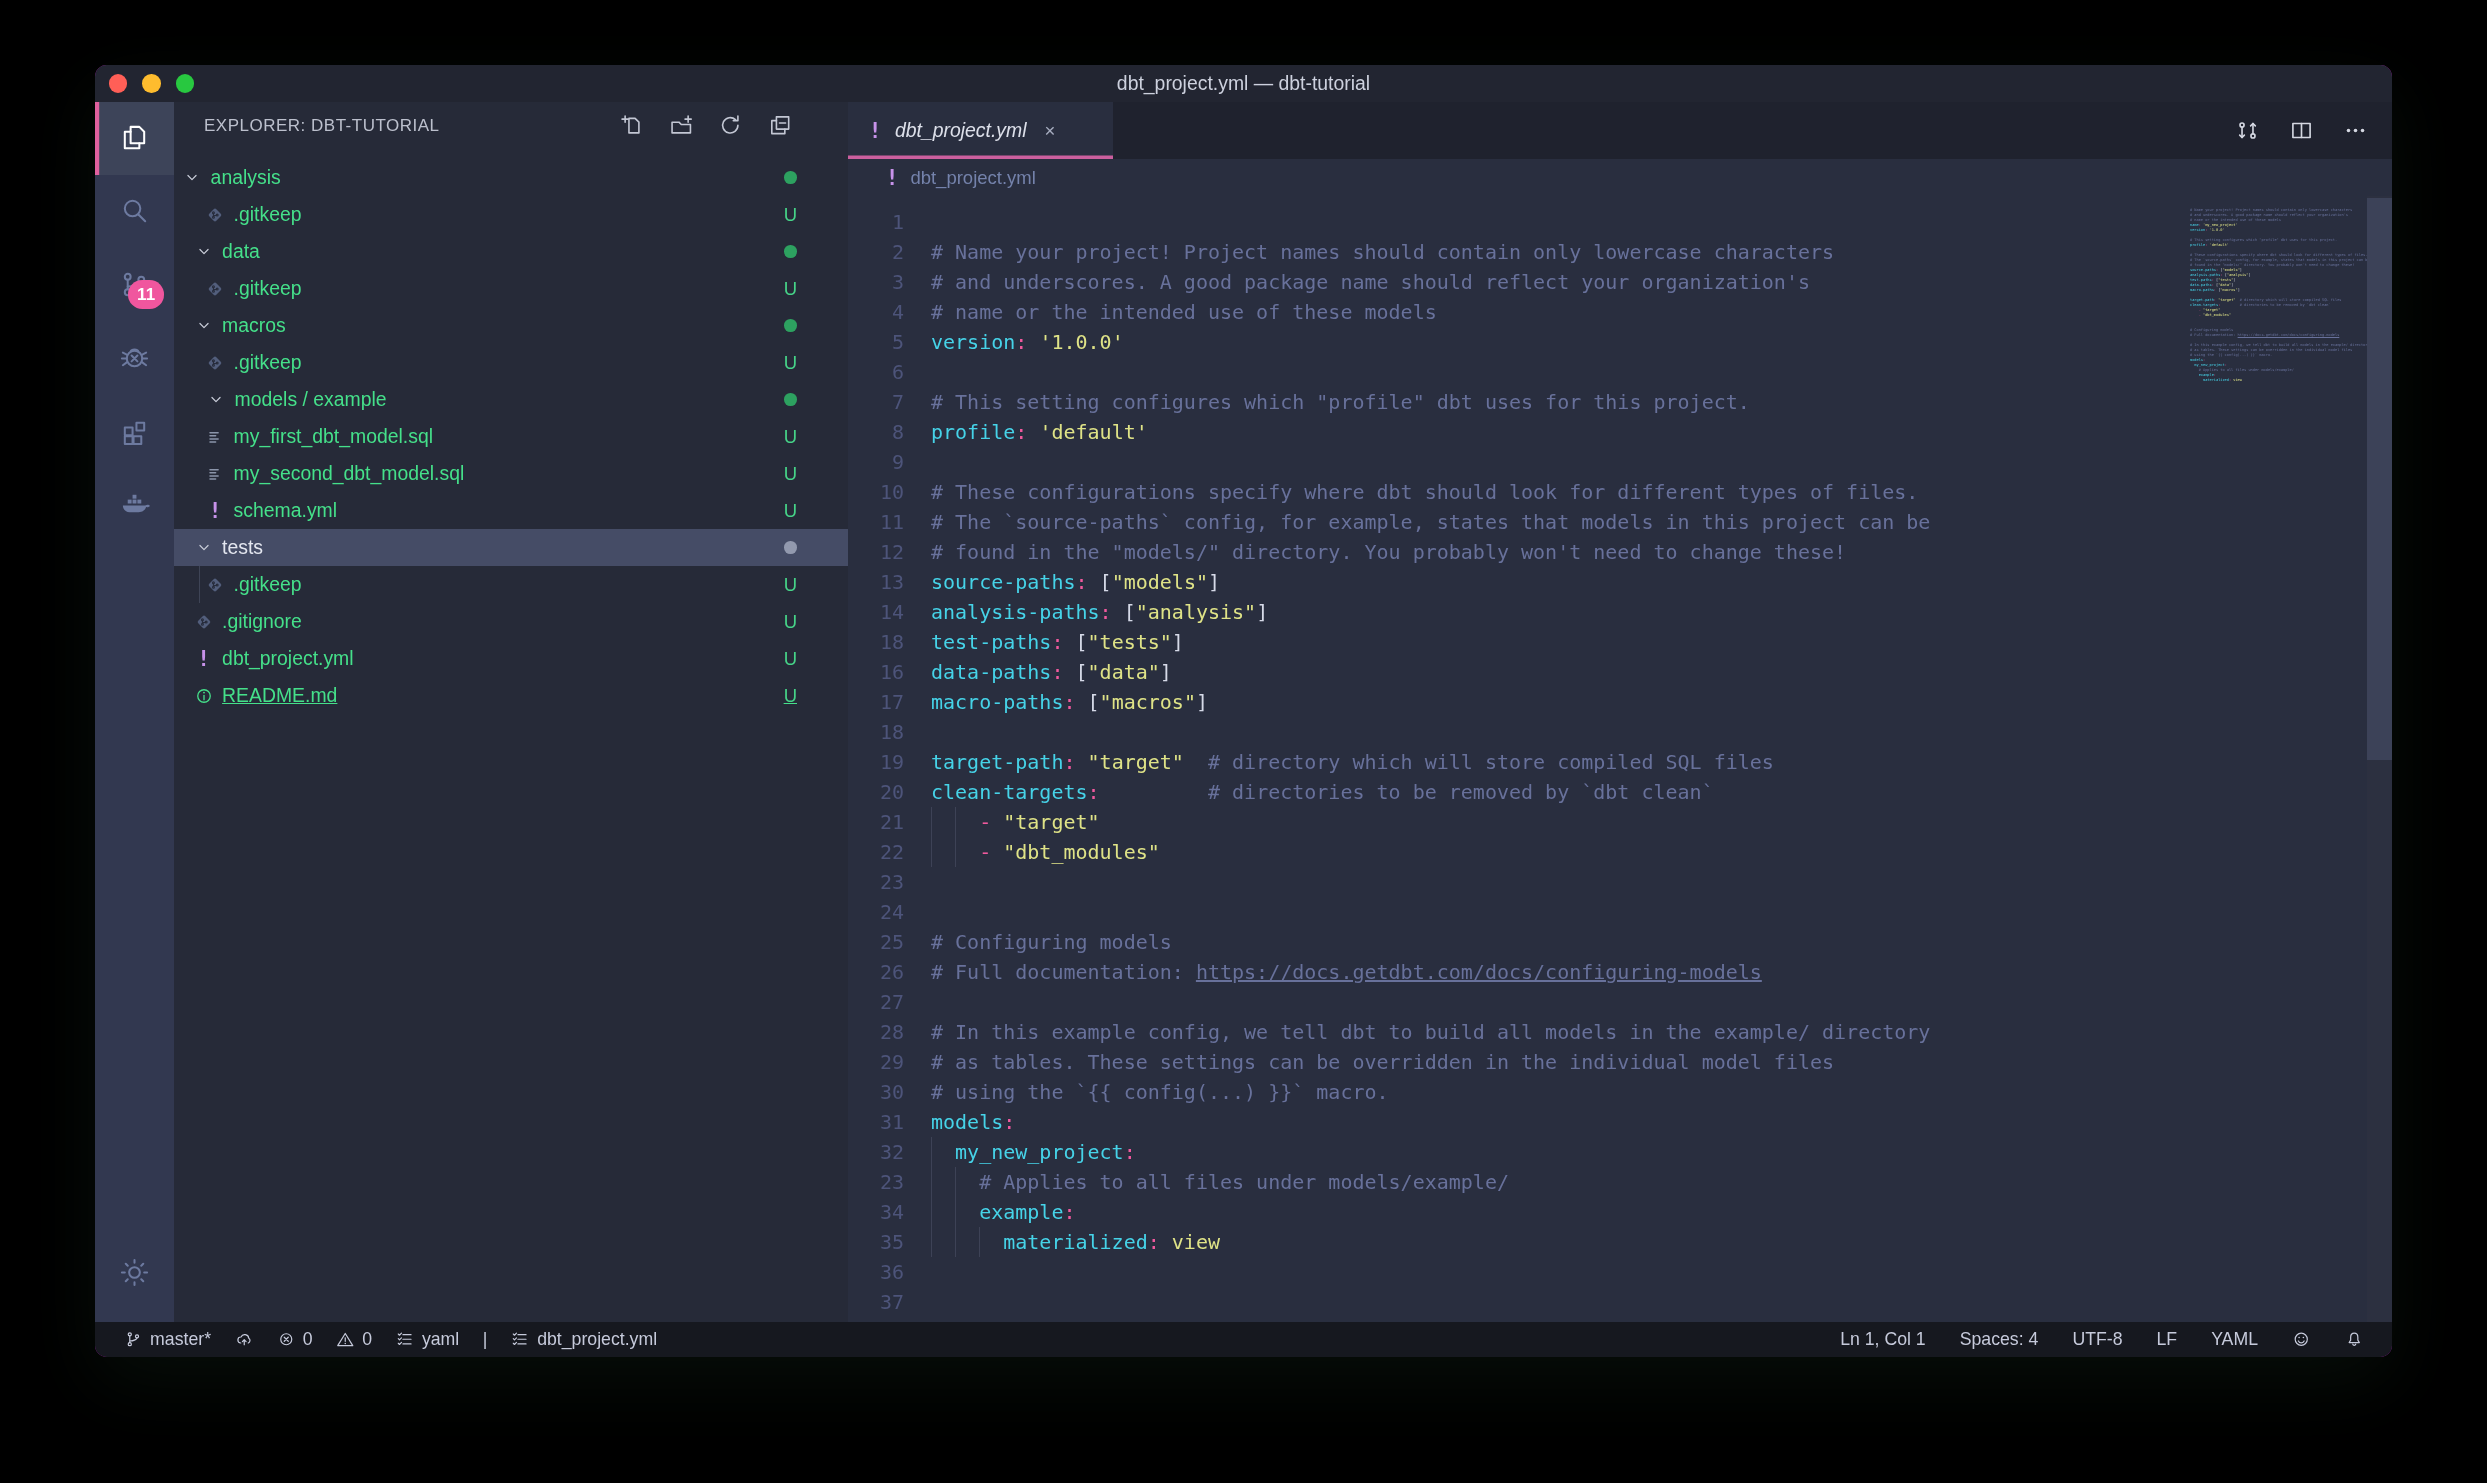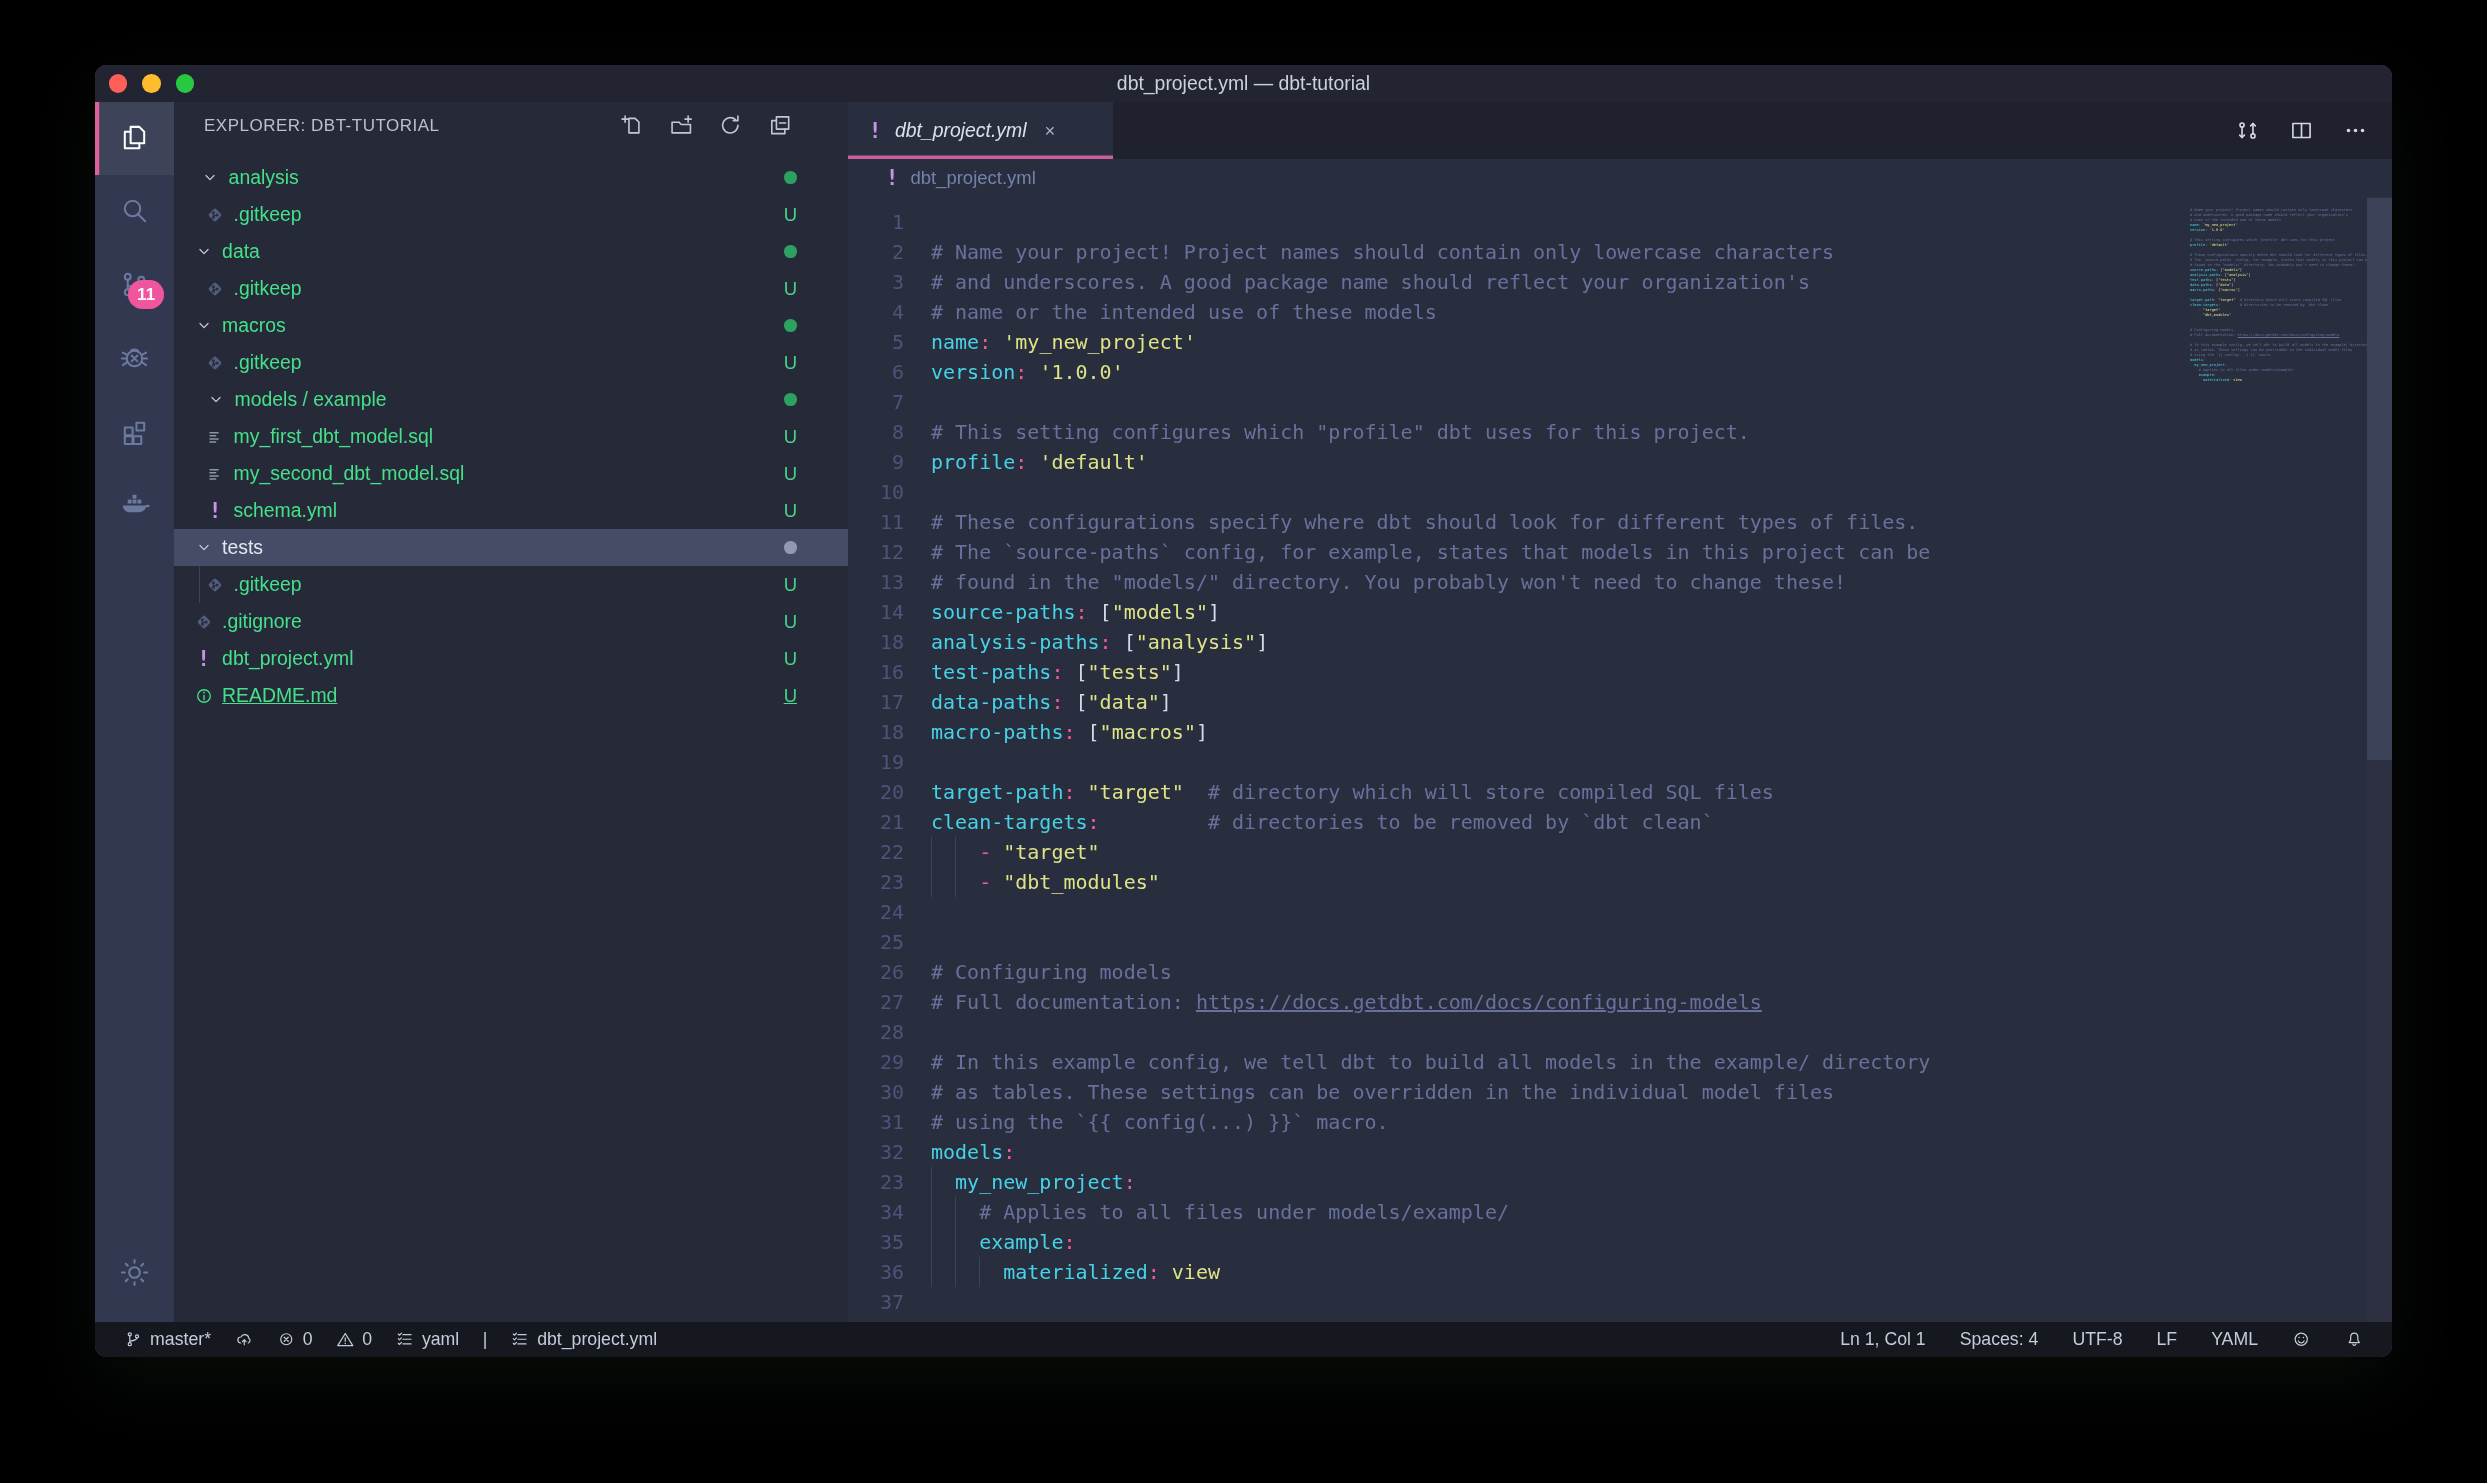--- a/index.html
+++ b/index.html
@@ -186,21 +186,21 @@
               <span class="ic ic-29">
                 <svg viewBox="0 0 32 32">
                   <rect x="11" y="5" width="16" height="16"></rect>
                   <path d="M11 10H5v17h17v-6"></path>
                   <path d="M15 13h8"></path>
                 </svg>
               </span>
             </span>
         </div>
         <div class="tree" id="tree">
-            <div class="trow" style="padding-left: 25px;">
+            <div class="trow" style="padding-left: 7px;">
               <span class="ic ic-24 chev">
                 <svg viewBox="0 0 32 32">
                   <polyline points="9,13 16,20 23,13"></polyline>
                 </svg>
               </span>
               <span class="lbl">analysis</span>
               <span class="badge"><span class="dot" style="background: rgb(45, 161, 96);"></span></span>
             </div>
             <div class="trow" style="padding-left: 30px;">
               <span class="ficon">
@@ -467,21 +467,20 @@
               <div>34</div>
               <div>35</div>
               <div>36</div>
               <div>37</div>
             </div>
           <div class="code" id="code">
               <div class="cline"></div>
               <div class="cline"><span class="cm"># Name your project! Project names should contain only lowercase characters</span></div>
               <div class="cline"><span class="cm"># and underscores. A good package name should reflect your organization's</span></div>
               <div class="cline"><span class="cm"># name or the intended use of these models</span></div>
-              <div class="cline"><span class="k">name</span><span class="p">:</span><span class="t"> </span><span class="s">'my_new_project'</span></div>
               <div class="cline"><span class="k">version</span><span class="p">:</span><span class="t"> </span><span class="s">'1.0.0'</span></div>
               <div class="cline"></div>
               <div class="cline"><span class="cm"># This setting configures which "profile" dbt uses for this project.</span></div>
               <div class="cline"><span class="k">profile</span><span class="p">:</span><span class="t"> </span><span class="s">'default'</span></div>
               <div class="cline"></div>
               <div class="cline"><span class="cm"># These configurations specify where dbt should look for different types of files.</span></div>
               <div class="cline"><span class="cm"># The `source-paths` config, for example, states that models in this project can be</span></div>
               <div class="cline"><span class="cm"># found in the "models/" directory. You probably won't need to change these!</span></div>
               <div class="cline"><span class="k">source-paths</span><span class="p">:</span><span class="t"> </span><span class="b">[</span><span class="s">"models"</span><span class="b">]</span></div>
               <div class="cline"><span class="k">analysis-paths</span><span class="p">:</span><span class="t"> </span><span class="b">[</span><span class="s">"analysis"</span><span class="b">]</span></div>

